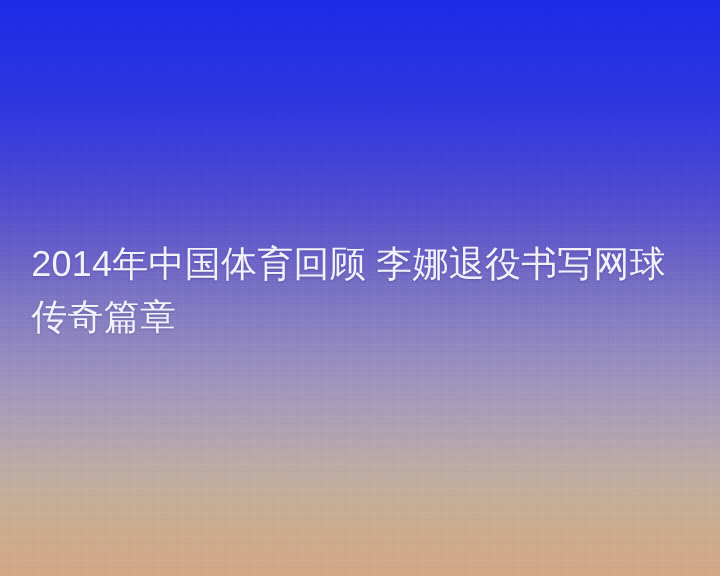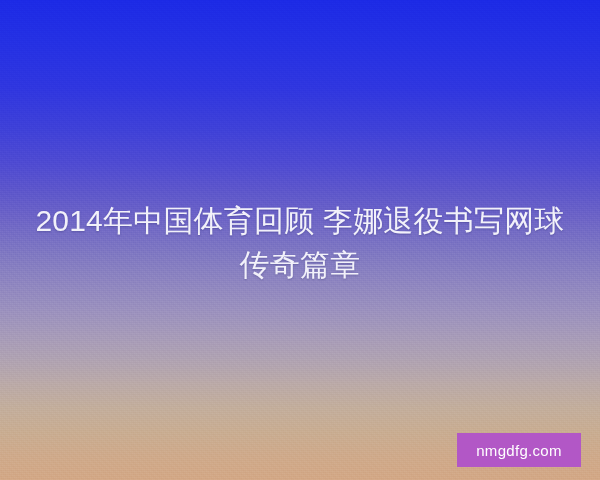--- a/index.html
+++ b/index.html
@@ -53,21 +53,20 @@
       repeating-linear-gradient(45deg,  rgba(255,255,255,.05) 0 2px, rgba(0,0,0,.05) 2px 4px);
     pointer-events: none;
   }
 
   
   #headline {
     position: absolute;
     left: 0;
     right: 0;
     top: 199px;
-    text-align: center;
     color: #f2f1fa;
     font-size: 30px;
     font-weight: 400;
     line-height: 44px;
     letter-spacing: 0.2px;
     padding: 0 26px;
     box-sizing: border-box;
     text-shadow: 0 1px 2px rgba(30,30,90,0.28);
     white-space: pre-wrap;
   }
@@ -95,17 +94,14 @@
 </head>
 <body>
 
 <div id="stage">
 
   <div id="backdrop"></div>
   <div id="grain"></div>
 
   <div id="headline">2014年中国体育回顾 李娜退役书写网球传奇篇章</div>
 
-  <div id="watermark">
-    <span id="watermark-label">nmgdfg.com</span>
-  </div>
 
 </div>
 
 </body></html>

